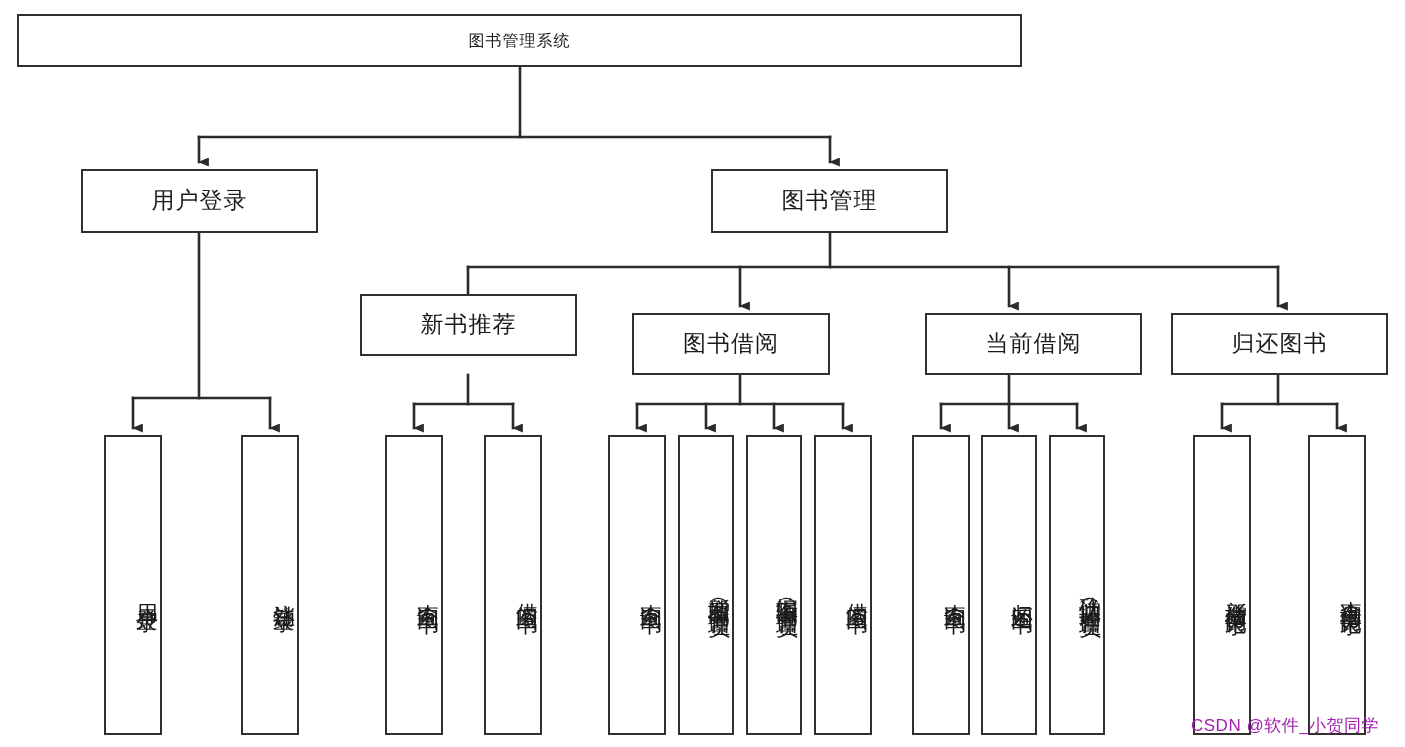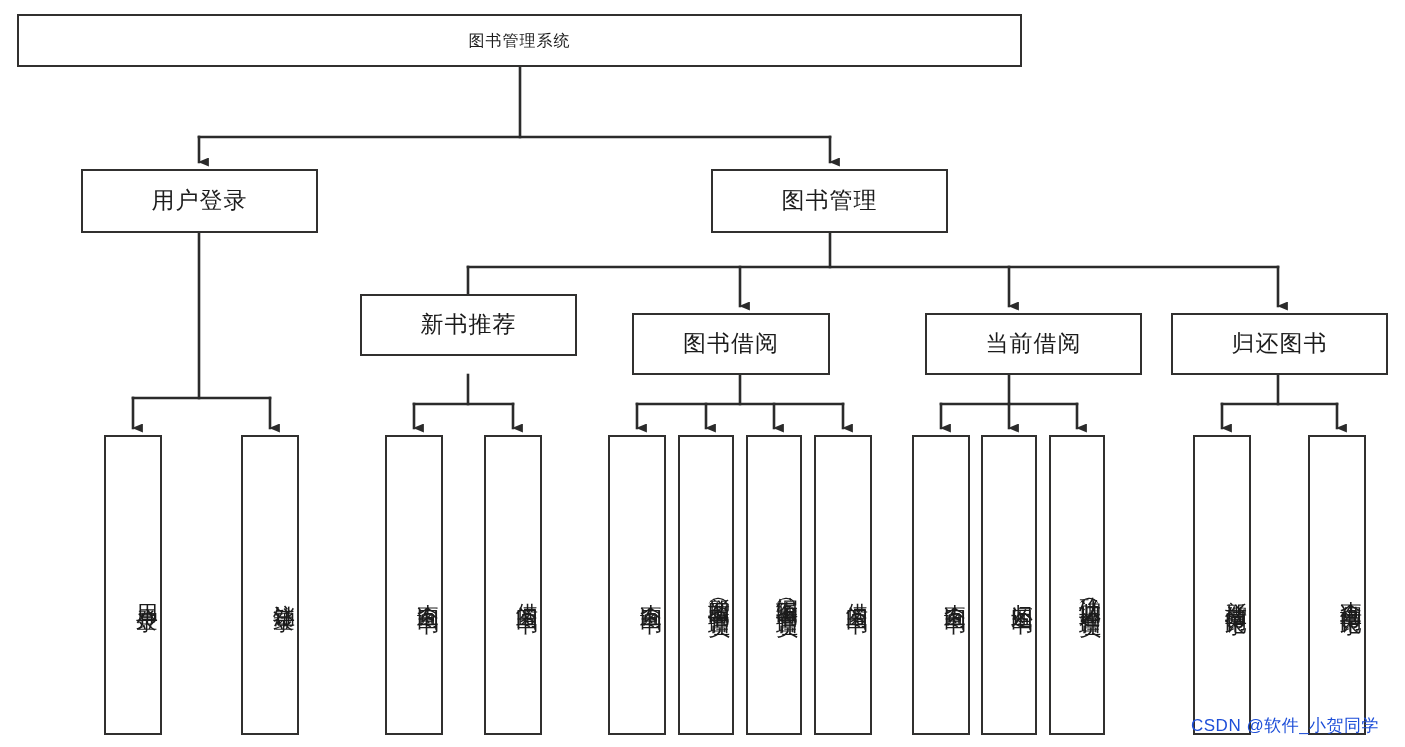--- a/index.html
+++ b/index.html
@@ -47,21 +47,21 @@
     padding-top: 14px;
     align-items: flex-start;
     justify-content: center;
   }
   .node.root {
     font-size: 16px;
   }
   .watermark {
     position: absolute;
     font-size: 17px;
-    color: #1d4ed8;
+    color: #a21caf;
     white-space: nowrap;
     letter-spacing: 0.5px;
     user-select: none;
   }
 </style>
 </head>
 <body>
 
 <div id="canvas">
 

